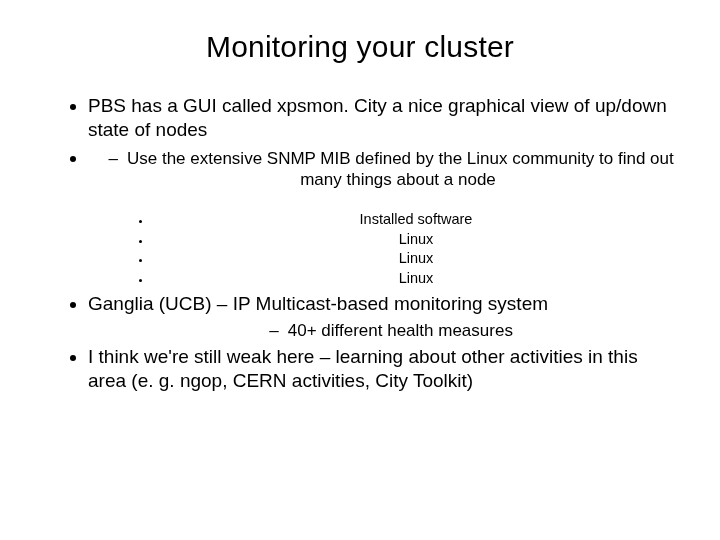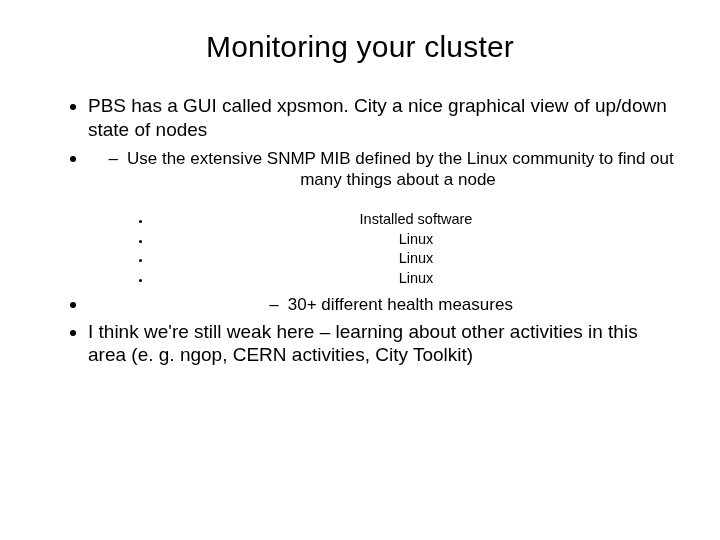--- a/index.html
+++ b/index.html
@@ -82,23 +82,24 @@
           <ul class="level3">
             <li><span>Installed software</span></li>
             <li><span>Linux</span></li>
             <li><span>Linux</span></li>
             <li><span>Linux</span></li>
           </ul>
         </li>
       </ul>
     </li>
     <li>
+      <span>Ganglia (UCB) – IP Multicast-based monitoring system</span>
       <ul class="level2">
         <li>
-          <span>30+ different health measures</span>
+          <span>40+ different health measures</span>
         </li>
       </ul>
     </li>
     <li>
       <span>I think we're still weak here – learning about other activities in this area (e. g. ngop, CERN activities, City Toolkit)</span>
     </li>
   </ul>
 </div>
 
 </body></html>

